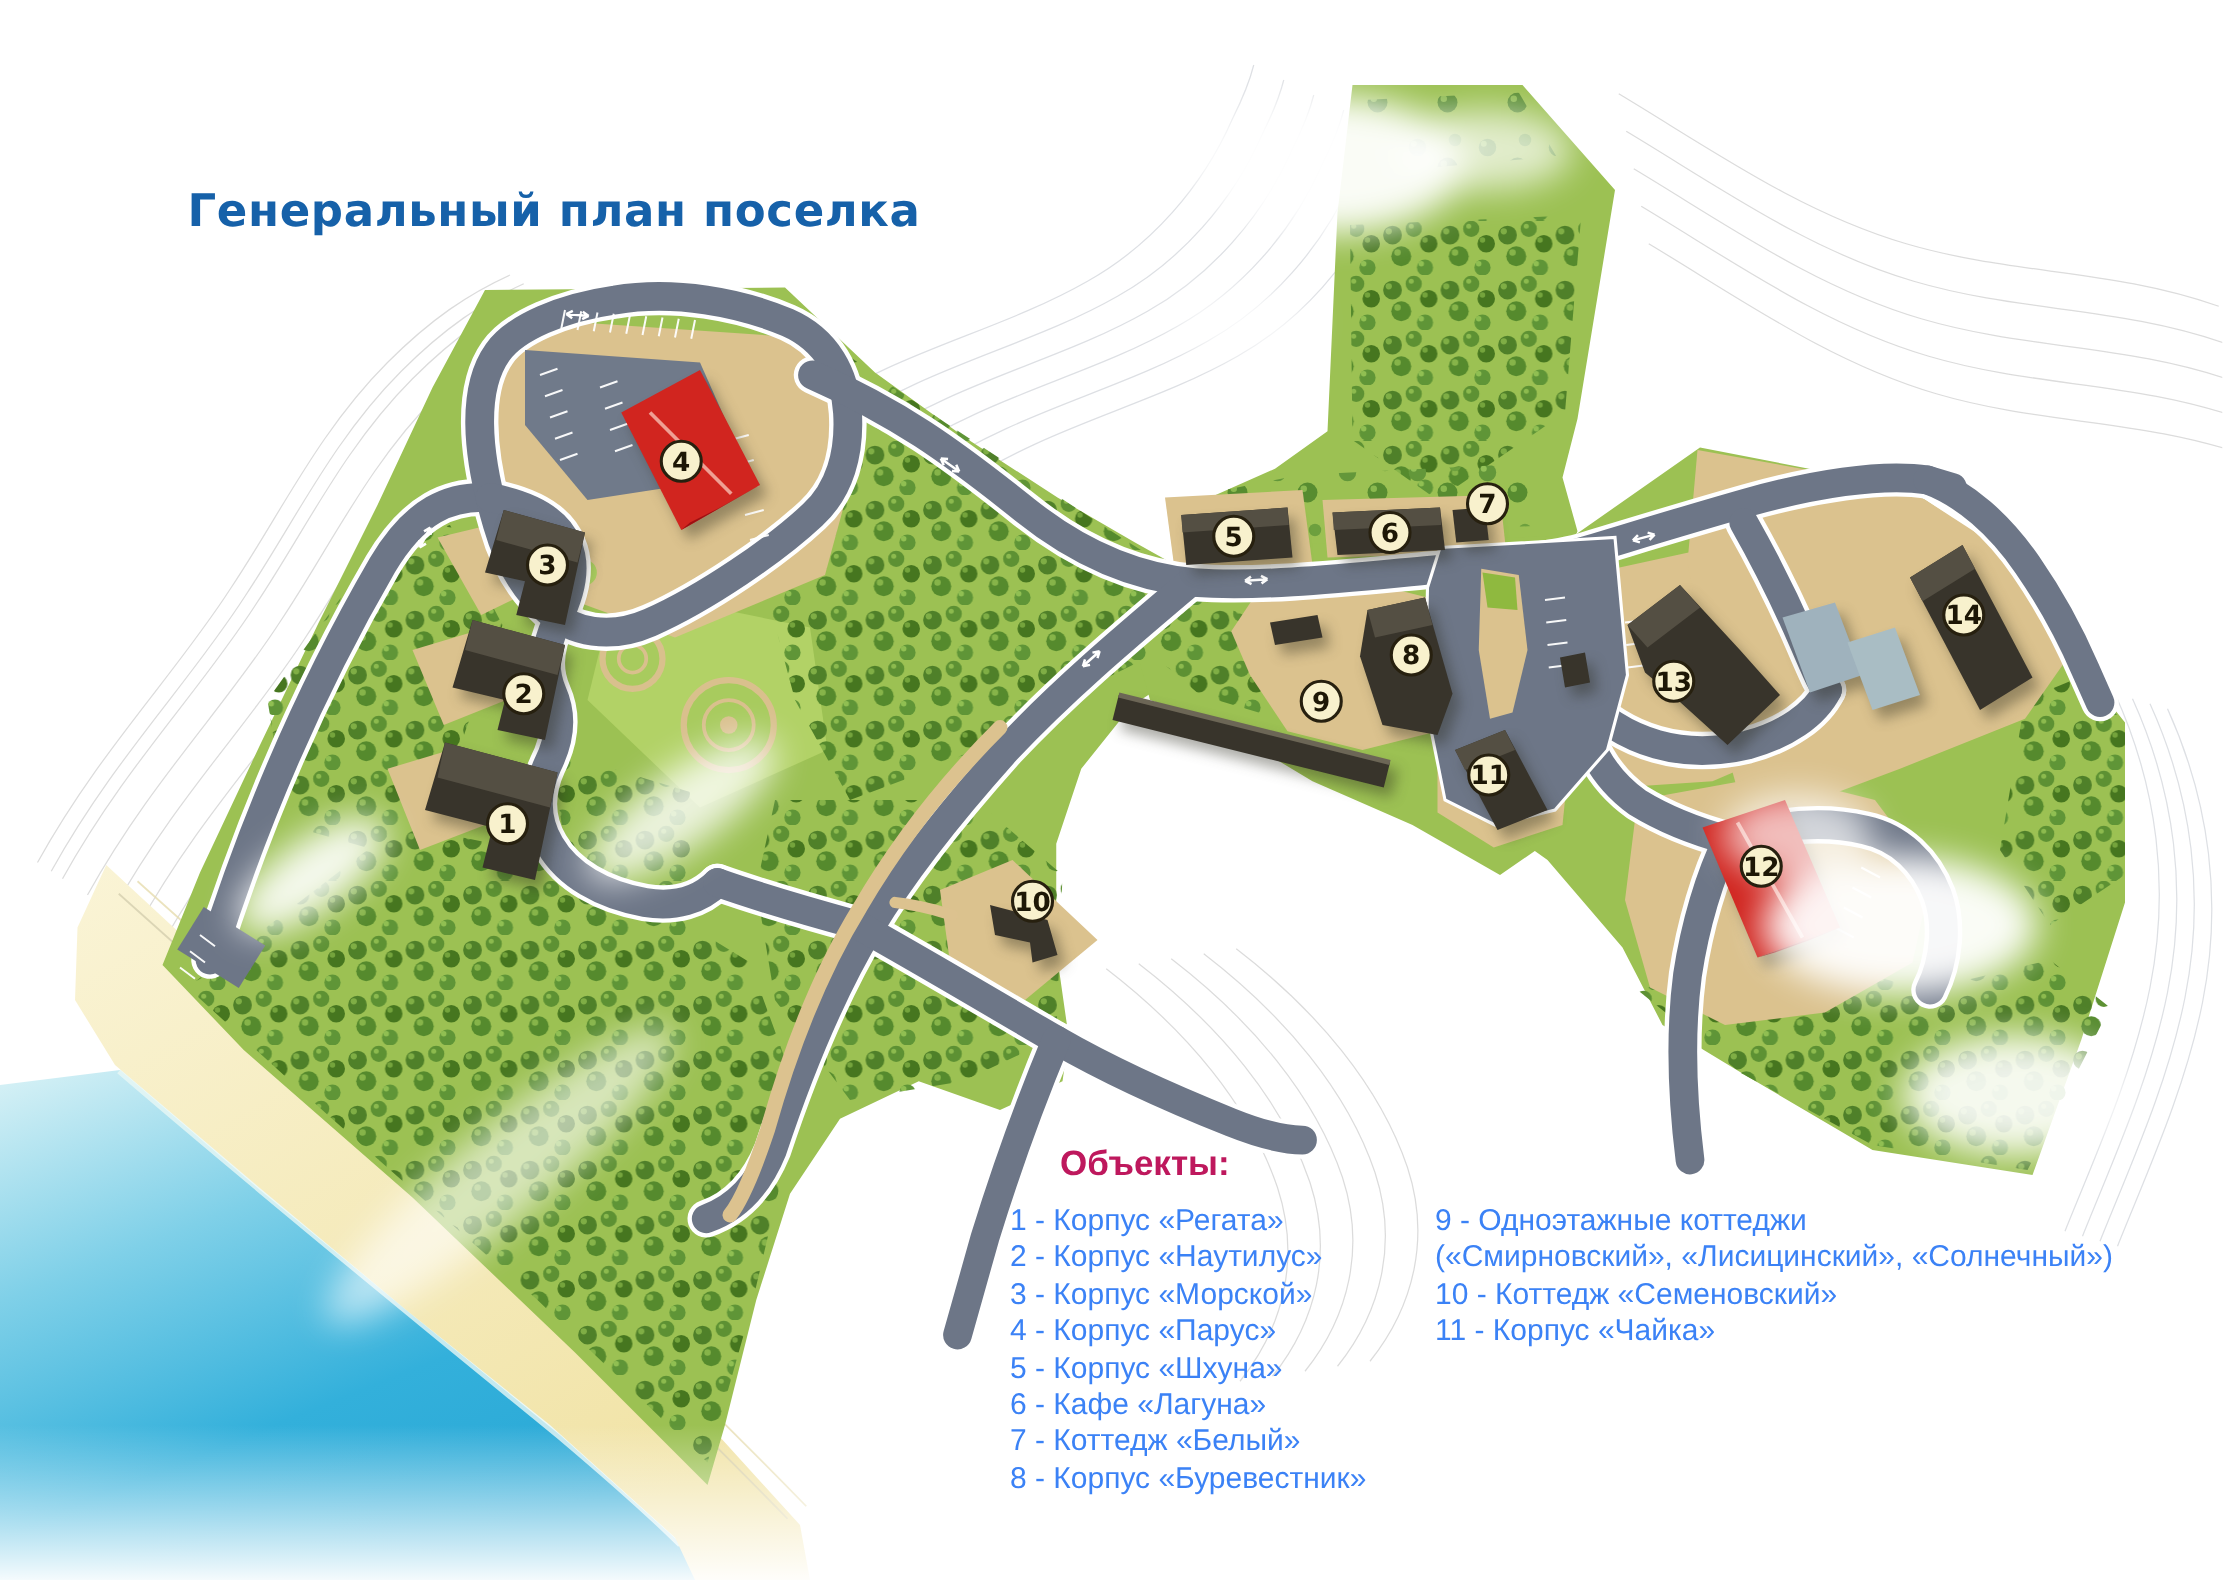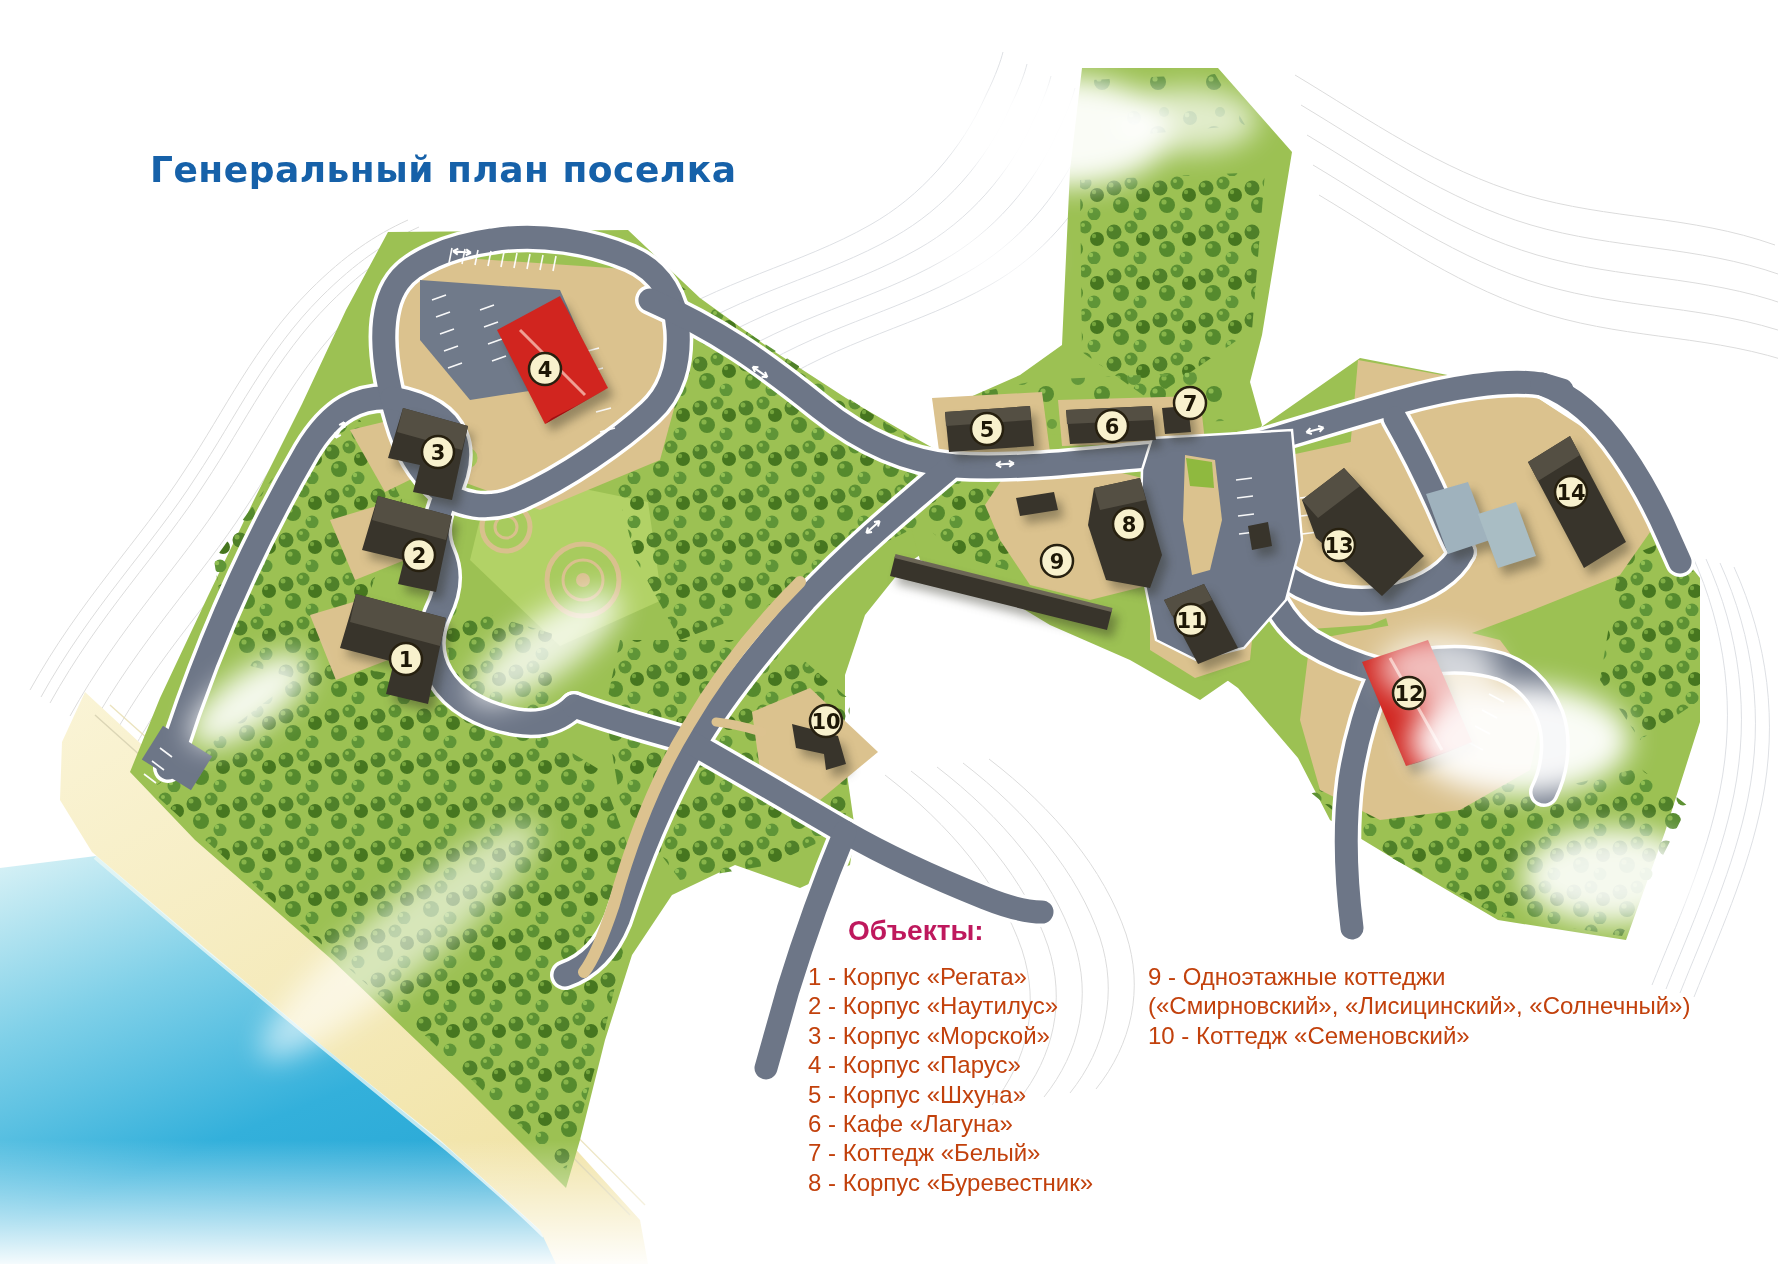--- a/index.html
+++ b/index.html
@@ -3,21 +3,21 @@
 <meta charset="utf-8">
 <style>
   html,body{margin:0;padding:0;background:#ffffff;}
   .stage{position:relative;width:1778px;height:1264px;overflow:hidden;background:#fff;
          font-family:"Liberation Sans","DejaVu Sans",sans-serif;}
   .map-svg{position:absolute;left:0;top:0;}
   .page-title{position:absolute;left:150px;top:121px;font-family:"DejaVu Sans",sans-serif;
               font-weight:bold;font-size:36px;letter-spacing:.5px;color:#1661a9;white-space:nowrap;margin-top:28px;}
   .legend{position:absolute;left:0;top:0;width:100%;height:100%;pointer-events:none;}
   .legend-header{position:absolute;left:848px;top:915px;font-weight:bold;font-size:28px;color:#be185d;}
-  .legend-col{position:absolute;top:962px;font-size:24px;line-height:29.4px;color:#c2410c;white-space:nowrap;}
+  .legend-col{position:absolute;top:962px;font-size:24px;line-height:29.4px;color:#3b82f6;white-space:nowrap;}
   .legend-col.c0{left:808px;}
   .legend-col.c1{left:1148px;}
   .marker-circle{fill:#f8f1cd;stroke:#27200f;stroke-width:2.5px;}
   .marker-num{font-family:"DejaVu Sans",sans-serif;font-weight:bold;font-size:21px;fill:#1d1706;}
   .contour{fill:none;stroke:#d0d0d0;stroke-width:1;opacity:.75;}
   .contour2{fill:none;stroke:#c7cbd2;stroke-width:1;opacity:.6;}
   .roadc{fill:none;stroke:#ffffff;stroke-linecap:round;stroke-linejoin:round;}
   .road{fill:none;stroke:#6d7687;stroke-linecap:round;stroke-linejoin:round;}
   .bldgs{filter:drop-shadow(6px 8px 5px rgba(40,40,25,.38));}
   .ticks{stroke:#ffffff;stroke-width:1.6;fill:none;opacity:.95;}
@@ -377,16 +377,17 @@
         <div class="legend-line">4 - Корпус «Парус»</div>
         <div class="legend-line">5 - Корпус «Шхуна»</div>
         <div class="legend-line">6 - Кафе «Лагуна»</div>
         <div class="legend-line">7 - Коттедж «Белый»</div>
         <div class="legend-line">8 - Корпус «Буревестник»</div>
       </div>
   <div class="legend-col c1">
         <div class="legend-line">9 - Одноэтажные коттеджи</div>
         <div class="legend-line">(«Смирновский», «Лисицинский», «Солнечный»)</div>
         <div class="legend-line">10 - Коттедж «Семеновский»</div>
+        <div class="legend-line">11 - Корпус «Чайка»</div>
       </div>
 </div>
 
 </div>
 
 </body></html>

